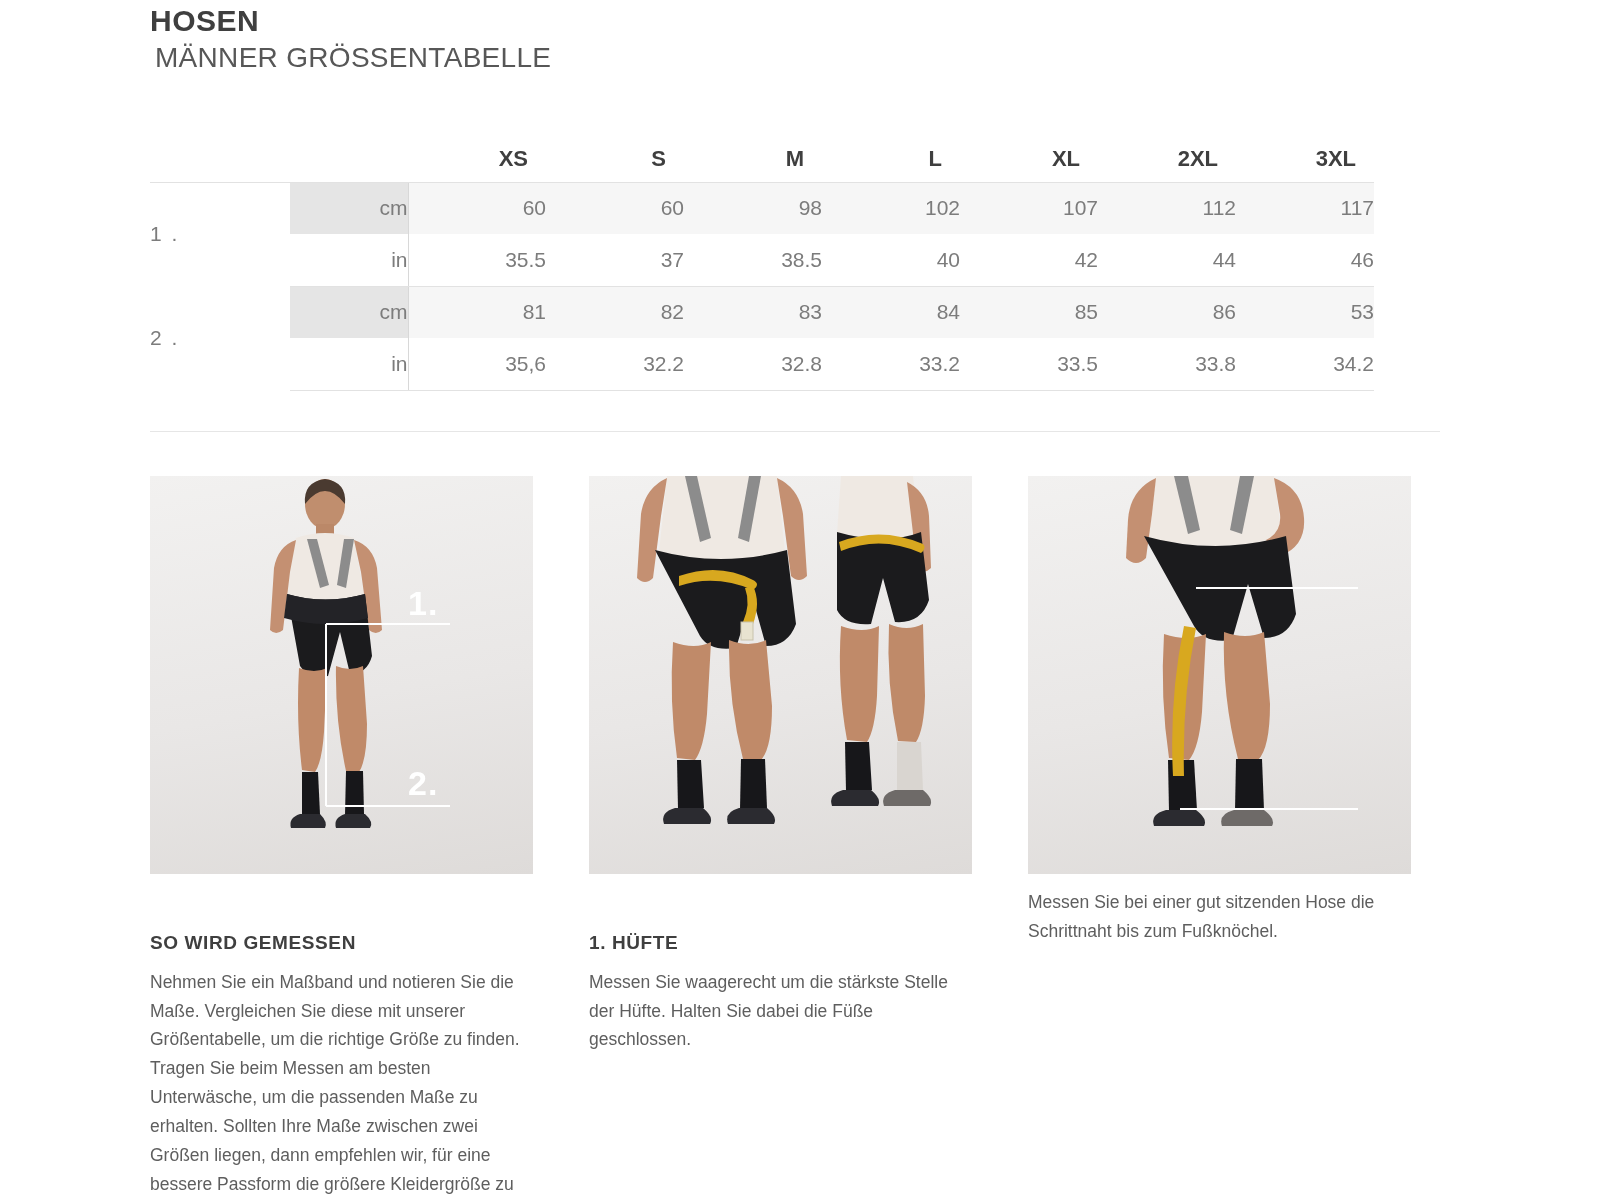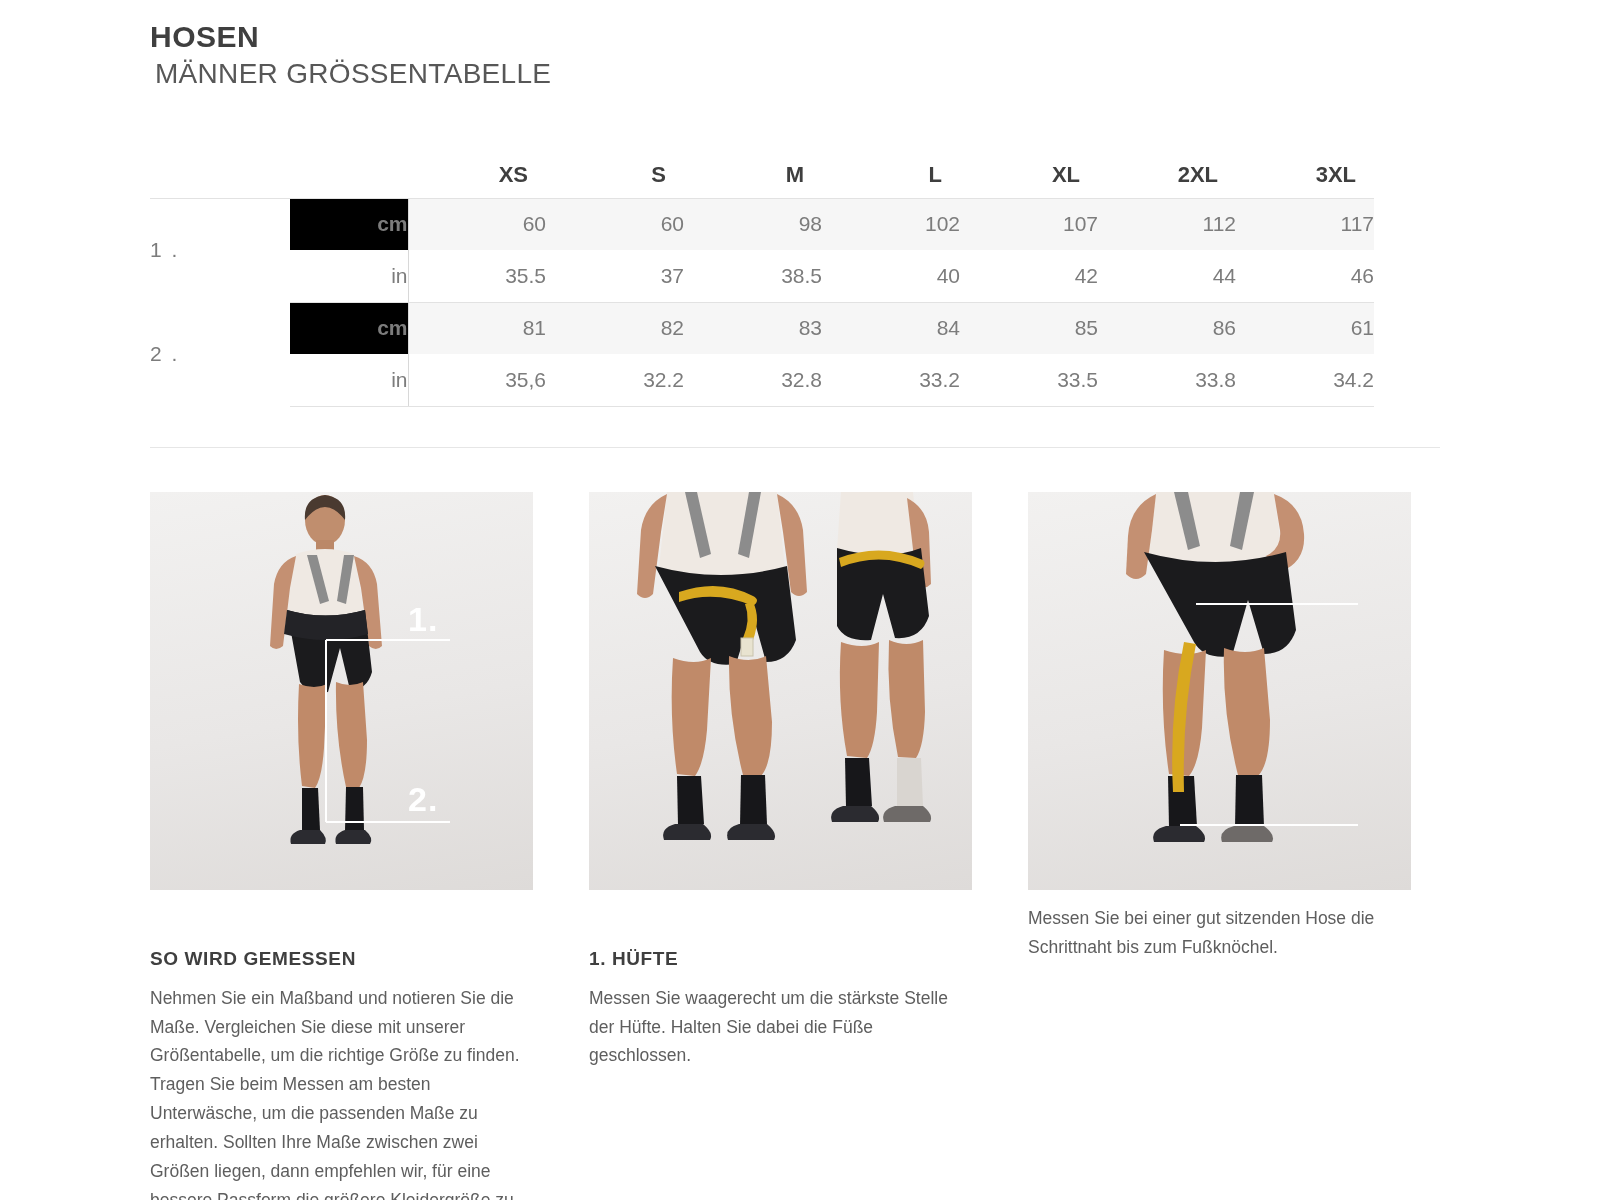--- a/index.html
+++ b/index.html
@@ -8,21 +8,21 @@
     width: 1600px; height: 1200px;
     background: #ffffff;
     font-family: "Liberation Sans", sans-serif;
     color: #4a4a4a;
     overflow: hidden;
   }
   .page {
     position: relative;
     width: 1600px;
     height: 1183px;
-    padding: 16px 150px;
+    padding: 0 150px;
   }
 
   
   .header { padding-top: 4px; }
   .title-main {
     font-size: 30px;
     font-weight: bold;
     letter-spacing: 0.5px;
     color: #3f3f3f;
     margin: 0 0 4px 0;
@@ -80,21 +80,21 @@
     text-align: right;
     padding-right: 22px;
     color: #7c7c7c;
     font-size: 20px;
   }
   .val-cell {
     text-align: right;
     padding-right: 18px;
   }
   tr.shaded .unit-cell, tr.shaded .val-cell { background: #f6f6f6; }
-  tr.shaded .unit-cell { background: #000000; font-weight: bold; }
+  tr.shaded .unit-cell { background: #e5e5e5; }
 
   .tbl-top-border td, .tbl-top-border th { border-top: 1px solid #e2e2e2; }
   .tbl-bot-border td, .tbl-bot-border th { border-bottom: 1px solid #e2e2e2; }
 
   .vsep { border-left: 1px solid #d8d8d8; }
 
   .divider {
     margin-top: 40px;
     width: 1290px;
     height: 1px;
@@ -207,21 +207,21 @@
 
       <tr class="shaded">
         <td class="row-head" rowspan="2">2 .</td>
         <td class="unit-cell">cm</td>
         <td class="val-cell vsep">81</td>
         <td class="val-cell">82</td>
         <td class="val-cell">83</td>
         <td class="val-cell">84</td>
         <td class="val-cell">85</td>
         <td class="val-cell">86</td>
-        <td class="val-cell">61</td>
+        <td class="val-cell">53</td>
       </tr>
 
       <tr class="tbl-bot-border">
         <td class="unit-cell">in</td>
         <td class="val-cell vsep">35,6</td>
         <td class="val-cell">32.2</td>
         <td class="val-cell">32.8</td>
         <td class="val-cell">33.2</td>
         <td class="val-cell">33.5</td>
         <td class="val-cell">33.8</td>

